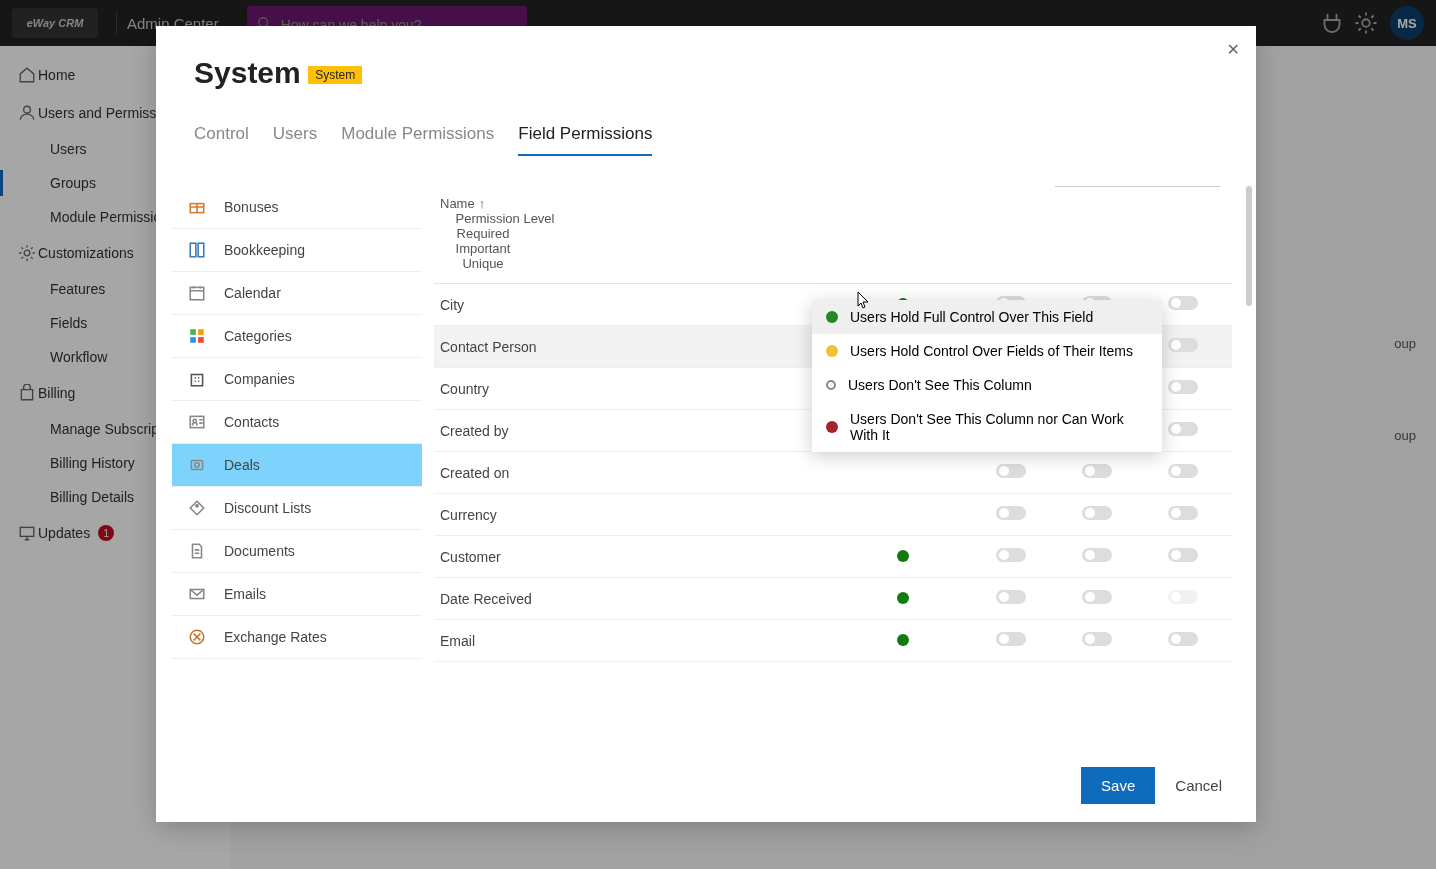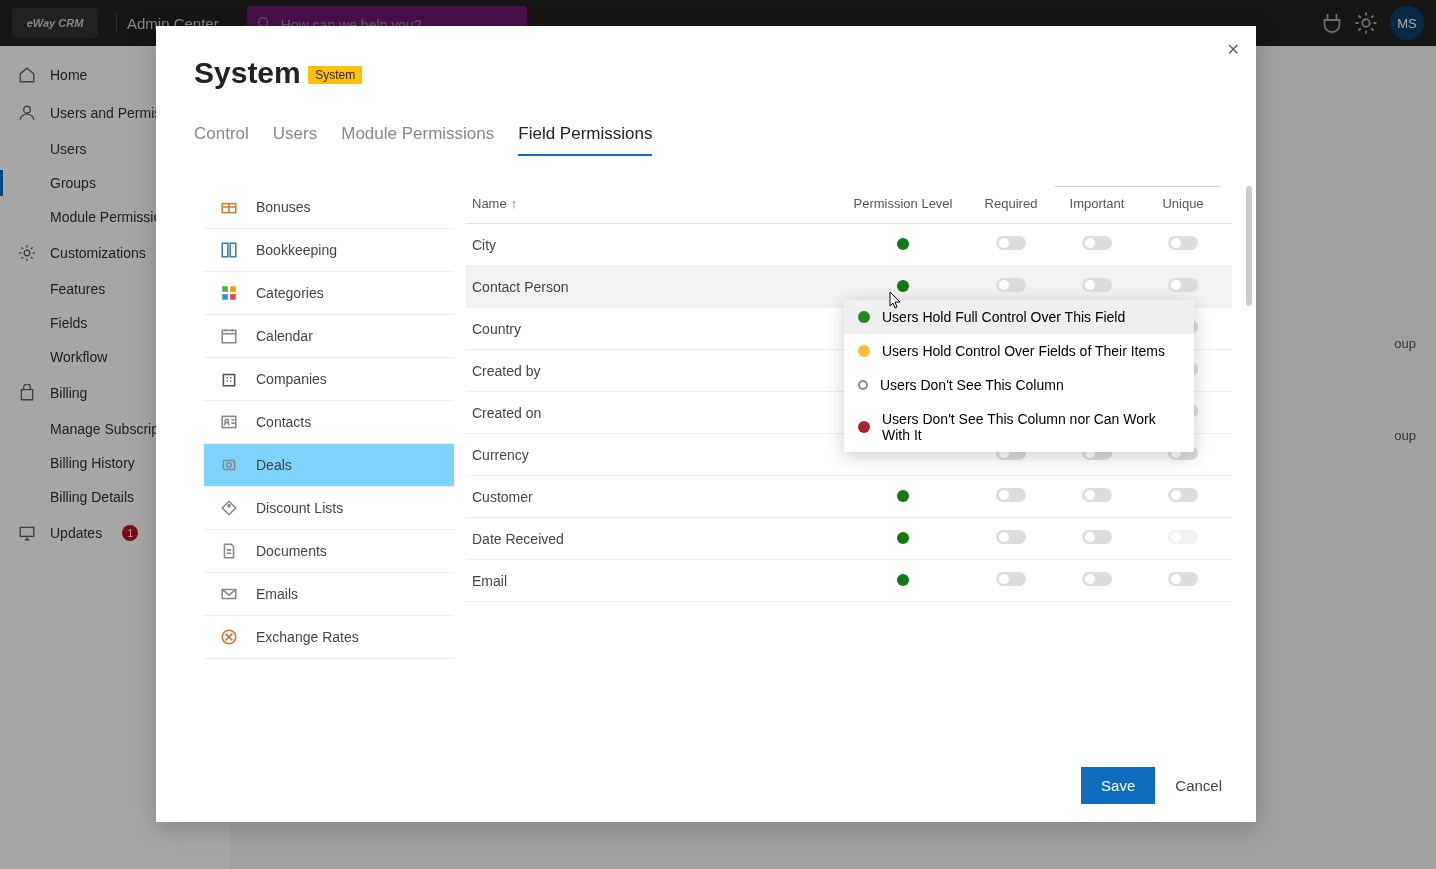--- a/index.html
+++ b/index.html
@@ -6,58 +6,58 @@
     body { background: #f5f5f5; width: 1436px; height: 869px; overflow: hidden; position: relative; }
     
     
     .topbar { background: #222; height: 46px; display: flex; align-items: center; padding: 0 12px; color: #ccc; }
     .brand-logo { width: 86px; height: 30px; display: flex; align-items: center; justify-content: center; background: #333; border-radius: 4px; font-size: 11px; color: #ccc; margin-right: 18px; font-style: italic; font-weight: bold;}
     .brand-divider { width: 1px; height: 22px; background: #444; margin: 0 10px 0 0; }
     .admin-center { font-size: 15px; color: #ccc; margin-right: 28px; }
     .searchbox { background: #701a75; border-radius: 2px; height: 34px; width: 280px; display: flex; align-items: flex-end; padding: 7px 10px; gap: 10px; color: #999; font-size: 14px; }
     .topbar-spacer { flex: 1; }
     .topbar-icon { width: 24px; height: 24px; display: flex; align-items: center; justify-content: center; color: #aaa; margin-left: 10px; }
-    .avatar { width: 34px; height: 34px; border-radius: 50%; background: #0d3f6b; color: #fff; display: flex; align-items: center; justify-content: center; font-size: 13px; font-weight: 400; margin-left: 12px; }
+    .avatar { width: 34px; height: 34px; border-radius: 50%; background: #0d3f6b; color: #fff; display: flex; align-items: center; justify-content: center; font-size: 13px; font-weight: 700; margin-left: 12px; }
 
     
     .overlay { position: absolute; inset: 0; background: rgba(0,0,0,0.35); }
     
     
     .sidebar { position: absolute; top: 46px; left: 0; width: 230px; background: #fff; height: calc(100% - 46px); padding-top: 10px; }
-    .sidebar-item { display: flex; align-items: center; gap: 14px; padding: 10px 18px; font-size: 14px; color: #333; cursor: pointer; position: relative; }
+    .sidebar-item { display: flex; align-items: center; gap: 2px; padding: 10px 18px; font-size: 14px; color: #333; cursor: pointer; position: relative; }
     .sidebar-item .si-icon { width: 18px; height: 18px; color: #666; display: flex; align-items: center; justify-content: center; }
     .sidebar-sub { padding-left: 50px; font-size: 14px; color: #333; padding-top: 9px; padding-bottom: 9px; cursor: pointer; position: relative;}
     .sidebar-sub.active::before { content: ""; position: absolute; left: 0; top: 4px; bottom: 4px; width: 3px; background: #0f6cbd; }
     .badge-dot { width: 16px; height: 16px; border-radius: 50%; background: #c50f1f; color: #fff; font-size: 10px; display: inline-flex; align-items: center; justify-content: center; margin-left: 6px; }
 
     
     .bg-content { position: absolute; top: 46px; left: 230px; right: 0; bottom: 0; background: #f8f8f8; }
     .bg-panel-line { position: absolute; right: 20px; font-size: 13px; color: #555; }
 
     
     .modal { position: absolute; top: 26px; left: 156px; width: 1100px; height: 796px; background: #fff; box-shadow: 0 6px 24px rgba(0,0,0,0.2); display: flex; flex-direction: column; }
     .modal-close { position: absolute; top: 14px; right: 16px; font-size: 16px; color: #666; cursor: pointer; }
     .modal-header { padding: 30px 38px 0 38px; }
     .modal-title { font-size: 30px; font-weight: 700; color: #222; display: inline-block; }
     .role-chip { background: #ffc107; color: #222; font-size: 12px; padding: 2px 7px; position: relative; top: -4px; margin-left: 3px;}
     .tabs { display: flex; gap: 24px; margin-top: 28px; padding: 0 38px; }
     .tab { font-size: 17px; color: #888; padding: 6px 0 10px 0; cursor: pointer; }
     .tab.active { color: #222; border-bottom: 2px solid #0f6cbd; }
 
     
-    .modal-body { flex: 1; display: flex; padding: 30px 0 0 48px; overflow: hidden; position: relative; justify-content: center; }
+    .modal-body { flex: 1; display: flex; padding: 30px 0 0 16px; overflow: hidden; position: relative; justify-content: center; }
     .module-list { width: 250px; overflow-y: auto; }
     .module-item { display: flex; align-items: center; gap: 18px; padding: 12px 16px; font-size: 14px; color: #444; border-bottom: 1px solid #eee; cursor: pointer; }
     .module-item.active { background: #7dd3fc; }
     .module-icon { width: 18px; height: 18px; display: flex; align-items: center; justify-content: center; }
 
     .field-panel { flex: 1; padding: 0 24px 0 12px; position: relative; overflow-y: hidden; }
     .search-field { position: absolute; top: -24px; right: 36px; width: 165px; border: none; border-bottom: 1px solid #ccc; font-size: 14px; color: #888; padding: 4px 0; background: transparent; outline: none;}
     
-    .field-table-header { display: flex; font-size: 13px; color: #555; padding: 10px 6px 12px 6px; border-bottom: 1px solid #e4e4e4; }
+    .field-table-header { display: flex; font-size: 13px; color: #555; padding: 10px 6px 12px 6px; border-bottom: 1px solid #e4e4e4; flex-direction: column; }
     .col-name { flex: 1; display: flex; align-items: center; gap: 4px;}
     .col-perm { width: 130px; text-align: center; }
     .col-switch { width: 86px; text-align: center; }
 
     .field-row { display: flex; align-items: center; padding: 12px 6px; font-size: 14px; color: #444; border-bottom: 1px solid #eee; }
     .field-row.hover { background: #f2f2f2; }
     .field-row .col-name { flex: 1; }
     .perm-dot { width: 12px; height: 12px; border-radius: 50%; display: inline-block;}
     .perm-green { background: #107c10; }
     .switch { width: 30px; height: 14px; background: #ddd; border-radius: 8px; display: inline-block; position: relative; }
@@ -209,37 +209,37 @@
           <span class="module-icon">
             <svg viewBox="0 0 16 16" fill="none" stroke="#3a7ab5" stroke-width="1.4">
               <rect x="2" y="2" width="5" height="12"></rect>
               <rect x="9" y="2" width="5" height="12"></rect>
             </svg>
           </span>
           <span>Bookkeeping</span>
         </div>
         <div class="module-item">
           <span class="module-icon">
+            <svg viewBox="0 0 16 16" fill="none" stroke="#888" stroke-width="1.4">
+              <rect x="2" y="3" width="12" height="11"></rect>
+              <path d="M2 6h12M5 2v2M11 2v2"></path>
+            </svg>
+          </span>
+          <span>Calendar</span>
+        </div>
+        <div class="module-item">
+          <span class="module-icon">
             <svg viewBox="0 0 16 16">
               <rect x="2" y="2" width="5" height="5" fill="#4caf50"></rect>
               <rect x="9" y="2" width="5" height="5" fill="#ff9800"></rect>
               <rect x="2" y="9" width="5" height="5" fill="#2196f3"></rect>
               <rect x="9" y="9" width="5" height="5" fill="#f44336"></rect>
             </svg>
           </span>
           <span>Categories</span>
-        </div>
-        <div class="module-item">
-          <span class="module-icon">
-            <svg viewBox="0 0 16 16" fill="none" stroke="#888" stroke-width="1.4">
-              <rect x="2" y="3" width="12" height="11"></rect>
-              <path d="M2 6h12M5 2v2M11 2v2"></path>
-            </svg>
-          </span>
-          <span>Calendar</span>
         </div>
         <div class="module-item">
           <span class="module-icon">
             <svg viewBox="0 0 16 16" fill="none" stroke="#555" stroke-width="1.4">
               <rect x="3" y="4" width="10" height="10"></rect>
               <path d="M6 7h1M9 7h1M6 10h1M9 10h1"></path>
             </svg>
           </span>
           <span>Companies</span>
         </div>

